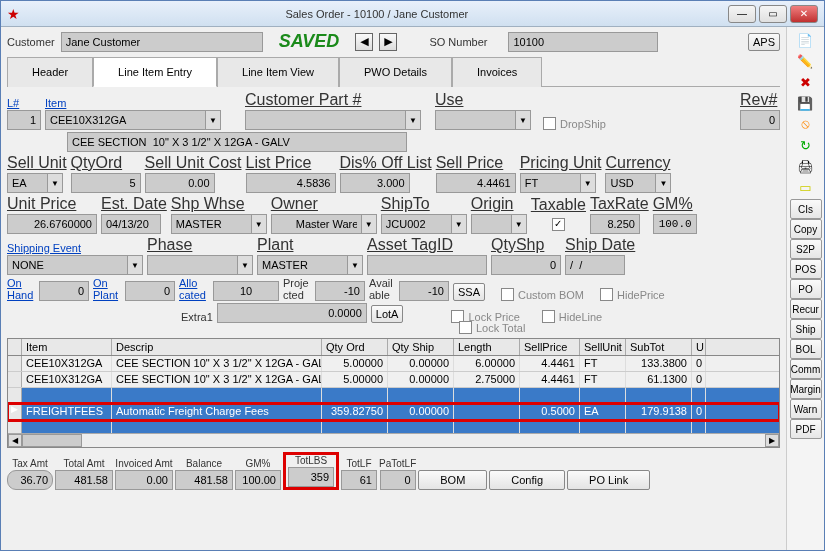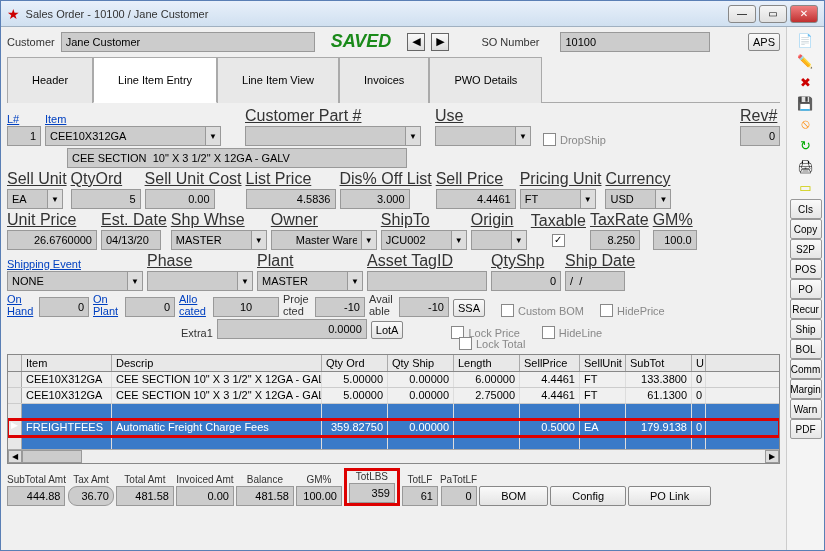--- a/index.html
+++ b/index.html
@@ -1,40 +1,40 @@
 <!DOCTYPE html>
 <html><head>
 <meta charset="utf-8">
 <style>
 * { box-sizing: border-box; font-family: "Segoe UI", Tahoma, sans-serif; font-size: 11px; }
 body { margin: 0; background: #fff; }
 .window { width: 825px; height: 551px; border: 1px solid #5a7fb5; background: #f0f0f0; position: relative; }
 .titlebar { height: 26px; background: linear-gradient(#e8f0fb, #d0e0f0); display: flex; align-items: center; padding: 0 6px; border-bottom: 1px solid #a0b0c0; }
 .titlebar .star { color: #c00; margin-right: 6px; font-size: 14px; }
-.titlebar .title { flex: 1; color: #333; }
+.titlebar .title { flex: 1; color: #333; text-align: center; }
 .winbtns { display: flex; gap: 3px; }
 .winbtn { width: 28px; height: 18px; border: 1px solid #888; border-radius: 3px; display: flex; align-items: center; justify-content: center; font-size: 10px; cursor: pointer; }
 .winbtn.min { background: linear-gradient(#f5f5f5,#e0e0e0); }
 .winbtn.max { background: linear-gradient(#f5f5f5,#e0e0e0); }
 .winbtn.close { background: linear-gradient(#f08080,#c03030); color: #fff; }
 
 .content { display: flex; height: calc(100% - 26px); }
 .main { flex: 1; padding: 4px 6px; overflow: hidden; }
 .sidepanel { width: 38px; background: #f4f4f4; border-left: 1px solid #ccc; padding: 4px 2px; display: flex; flex-direction: column; gap: 3px; align-items: center; }
 .sidebtn { width: 32px; height: 20px; border: 1px solid #999; background: linear-gradient(#fafafa,#e6e6e6); border-radius: 2px; font-size: 10px; display: flex; align-items: center; justify-content: center; cursor: pointer; }
 .sideicon { width: 18px; height: 18px; display: flex; align-items: center; justify-content: center; font-size: 13px; cursor: pointer; }
 
 .toprow { display: flex; align-items: center; gap: 6px; margin-bottom: 4px; }
 .lbl { color: #333; }
 .inp { background: #ccc; border: 1px solid #999; padding: 2px 4px; height: 20px; }
 .saved { color: #1a8a1a; font-size: 18px; font-weight: bold; font-style: italic; margin: 0 10px; }
 .navbtn { width: 18px; height: 18px; border: 1px solid #666; background: linear-gradient(#fafafa,#ddd); display: flex; align-items: center; justify-content: center; cursor: pointer; }
 
 .tabs { display: flex; border-bottom: 1px solid #aaa; margin-bottom: 4px; }
-.tab { padding: 16px 24px; border: 1px solid #aaa; border-bottom: none; background: #e8e8e8; cursor: pointer; position: relative; top: 1px; }
+.tab { padding: 8px 24px; border: 1px solid #aaa; border-bottom: none; background: #e8e8e8; cursor: pointer; position: relative; top: 1px; }
 .tab.active { background: #fff; border-bottom: 1px solid #fff; }
 
 .linkblue { color: #0040c0; text-decoration: underline; cursor: pointer; }
 .fieldrow { display: flex; align-items: flex-end; gap: 4px; margin-bottom: 2px; flex-wrap: nowrap; }
 .fldcol { display: flex; flex-direction: column; gap: 1px; }
 .fldcol .lbl { font-size: 16px; white-space: nowrap; text-decoration: underline; }
 .combo { display: flex; }
 .combo .inp { border-right: none; }
 .combo .ddbtn { width: 16px; border: 1px solid #999; background: #ddd; display: flex; align-items: center; justify-content: center; font-size: 8px; cursor: pointer; }
 .chk { width: 13px; height: 13px; border: 1px solid #888; background: #fff; display: inline-block; vertical-align: middle; }
@@ -74,37 +74,37 @@
       <div class="winbtn max">▭</div>
       <div class="winbtn close">✕</div>
     </div>
   </div>
 
   <div class="content">
     <div class="main">
 
       <div class="toprow">
         <span class="lbl">Customer</span>
-        <input class="inp" style="width: 254px;" value="Jane Customer">
+        <input class="inp" style="width: 202px;" value="Jane Customer">
         <span class="saved">SAVED</span>
         <div class="navbtn">◀</div>
         <div class="navbtn">▶</div>
         <span style="width:20px"></span>
         <span class="lbl">SO Number</span>
         <input class="inp" style="width: 150px; margin-left: 15px;" value="10100">
         <span style="flex:1"></span>
         <div class="btn" style="padding:2px 4px">APS</div>
       </div>
 
       <div class="tabs">
         <div class="tab">Header</div>
         <div class="tab active">Line Item Entry</div>
         <div class="tab">Line Item View</div>
+        <div class="tab">PWO Details</div>
         <div class="tab">Invoices</div>
-        <div class="tab">PWO Details</div>
       </div>
 
       <div class="fieldrow">
         <div class="fldcol">
             <span class="linkblue">L#</span>
           <input class="inp" style="width: 34px; text-align: right;" value="1">
           </div>
         <div class="fldcol">
             <span class="linkblue">Item</span>
           <div class="combo">
@@ -223,21 +223,21 @@
         <div class="fldcol">
             <span class="lbl">Taxable</span>
           <span class="chk checked" style="margin:3px auto"></span>
           </div>
         <div class="fldcol">
             <span class="lbl">TaxRate</span>
           <input class="inp" style="width: 50px; text-align: right;" value="8.250">
           </div>
         <div class="fldcol">
             <span class="lbl">GM%</span>
-          <input class="inp" style="width: 44px; text-align: right;" value="100.0">
+          <input class="inp" style="width: 44px; text-align: right; font-family: Liberation Mono, monospace;" value="100.0">
           </div>
       </div>
 
       <div class="fieldrow">
         <div class="fldcol">
             <span class="linkblue">Shipping Event</span>
           <div class="combo">
               <input class="inp" style="width: 120px;" value="NONE">
               <div class="ddbtn">▼</div>
             </div>
@@ -385,24 +385,20 @@
         <div class="hscroll">
           <div class="arr">◀</div>
           <div class="track">
               <div class="thumb"></div>
             </div>
           <div class="arr">▶</div>
         </div>
       </div>
 
       <div class="totrow">
-        <div class="totcol">
-            <span class="lbl">SubTotal Amt</span>
-          <input class="inp" style="width: 58px;" value="444.88">
-          </div>
         <div class="totcol">
             <span class="lbl">Tax Amt</span>
           <input class="inp" style="width: 46px; border-radius: 9px;" value="36.70">
           </div>
         <div class="totcol">
             <span class="lbl">Total Amt</span>
           <input class="inp" style="width: 58px;" value="481.58">
           </div>
         <div class="totcol">
             <span class="lbl">Invoiced Amt</span>

